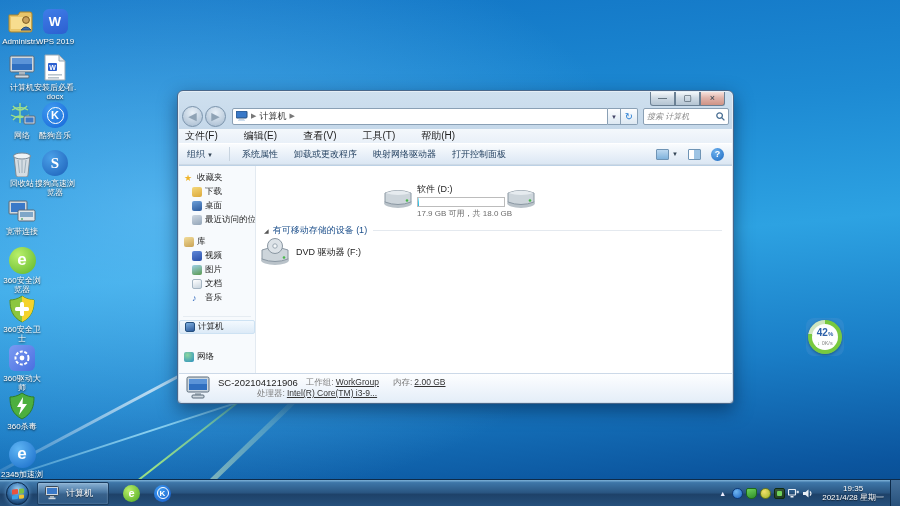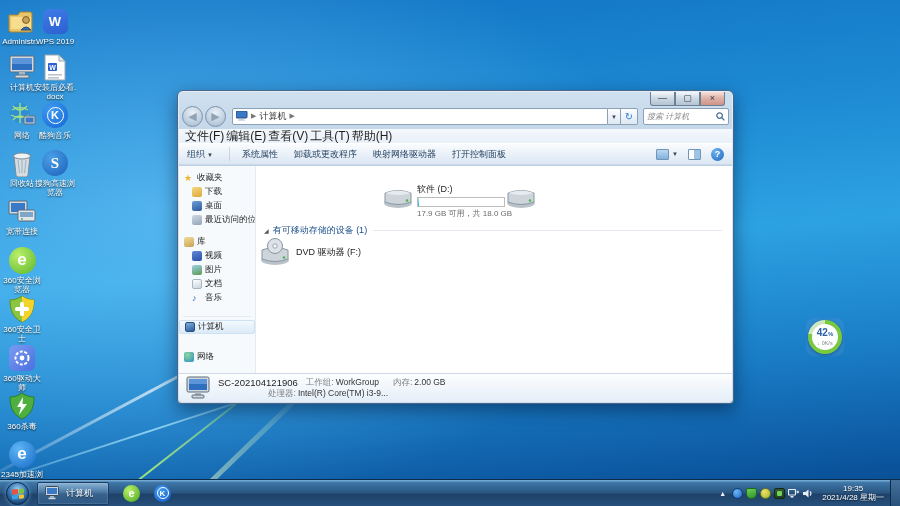--- a/index.html
+++ b/index.html
@@ -50,21 +50,21 @@
     border-radius:2px 0 0 2px; display:flex; align-items:center; font-size:9px; color:#333; padding-left:3px; }
   .addr-sep { color:#777; margin:0 3px; font-size:7px; }
   .addr-dd { width:13px; height:17px; background:linear-gradient(180deg,#fdfeff,#dde8f2); border:1px solid #8aa0b5; border-left:none; color:#446; font-size:6px; line-height:16px; text-align:center; }
   .refresh { width:17px; height:17px; background:linear-gradient(180deg,#fdfeff,#dde8f2); border:1px solid #8aa0b5; border-left:none; border-radius:0 2px 2px 0;
     color:#2a7fd4; font-size:10px; line-height:15px; text-align:center; }
   .searchbox { width:86px; height:17px; margin-left:5px; background:#fff; border:1px solid #8aa0b5; border-radius:2px;
     display:flex; align-items:center; padding:0 3px; }
   .searchbox .ph { flex:1; font-size:8px; font-style:italic; color:#8a8a8a; white-space:nowrap; overflow:hidden; }
   .menubar { position:absolute; left:1px; top:38px; right:1px; height:14px;
     background:linear-gradient(180deg,#f4f8fc,#e9f0f8); display:flex; align-items:center; padding-left:6px; }
-  .menubar .mi { font-size:12px; color:#1e1e1e; margin-right:2px; }
+  .menubar .mi { font-size:10px; color:#1e1e1e; margin-right:26px; }
   .toolbar { position:absolute; left:1px; top:52px; right:1px; height:22px;
     background:linear-gradient(180deg,#fafcfe,#e7eff8 60%,#dbe7f3);
     border-top:1px solid #fff; border-bottom:1px solid #cdd9e6;
     display:flex; align-items:center; padding:0 8px; }
   .toolbar .tb { font-size:9px; color:#1e3c5c; margin-right:16px; white-space:nowrap; }
   .toolbar .caret { font-size:6px; color:#345; margin-left:2px; }
   .tb-sep { width:1px; height:14px; background:#c8d4e0; margin-right:12px; }
   .tb-right { margin-left:auto; display:flex; align-items:center; }
   .views-ic { width:13px; height:11px; background:linear-gradient(180deg,#bcd8f0,#7fb2dc); border:1px solid #6f94b5; border-radius:1px; }
   .pane-ic { width:13px; height:11px; border:1px solid #6f94b5; border-radius:1px; margin-left:10px;
@@ -94,21 +94,21 @@
   .dinfo { font-size:8px; color:#6b6b6b; white-space:nowrap; }
   .dvd-lbl { font-size:9px; color:#1e1e1e; margin-left:6px; align-self:center; white-space:nowrap; }
 
   .details { position:absolute; left:1px; bottom:1px; right:1px; height:29px;
     background:linear-gradient(180deg,#fdfeff,#eef4fb 60%,#e4eef8);
     border-top:1px solid #ccd9e8; border-radius:0 0 3px 3px; display:flex; align-items:center; padding-left:7px; }
   .details .dtxt { margin-left:6px; }
   .drow { display:flex; font-size:8.5px; line-height:11px; }
   .dn { color:#1e1e1e; font-size:9.5px; margin-right:8px; }
   .dl { color:#7c7c7c; margin-right:2px; }
-  .dv { color:#333; margin-right:14px; }
+  .dv { color:#333; margin-right:14px;text-decoration:underline; }
   .drow2 { margin-left:0; }
 
   
   .taskbar { position:absolute; left:0; bottom:0; width:900px; height:27px;
     background:linear-gradient(180deg,#6ea4cf 0%,#3a6f9f 8%,#28517c 45%,#1d4168 55%,#2a5variable 0,#234a74 100%);
     background:linear-gradient(180deg,#7fb3d9 0%,#3e76a8 10%,#2a5682 48%,#1e4269 56%,#26507c 100%);
     border-top:1px solid #0d2b4a; display:flex; align-items:center; }
   .orb { width:23px; height:23px; border-radius:50%; margin:0 8px 0 6px; position:relative;
     background:radial-gradient(circle at 50% 32%,#9fd0f0 0%,#3d7cb8 45%,#173f6b 80%);
     border:1px solid #0e2c4e; box-shadow:0 0 4px rgba(140,200,255,.6); }
@@ -448,21 +448,21 @@
         <rect x="6" y="19" width="12" height="3" rx="1" fill="#cfd8df" stroke="#5a6b7a"></rect>
       </svg>
     <div class="dtxt">
       <div class="drow">
         <span class="dn">SC-202104121906</span>
         <span class="dl">工作组:</span>
         <span class="dv">WorkGroup</span>
         <span class="dl">内存:</span>
         <span class="dv">2.00 GB</span>
       </div>
-      <div class="drow drow2" style="margin-left:50px">
+      <div class="drow drow2" style="margin-left:39px">
         <span class="dl">处理器:</span>
         <span class="dv">Intel(R) Core(TM) i3-9...</span>
       </div>
     </div>
   </div>
 </div>
 
 <div class="ball">
   <div class="ring">
     <div class="ball-in">

